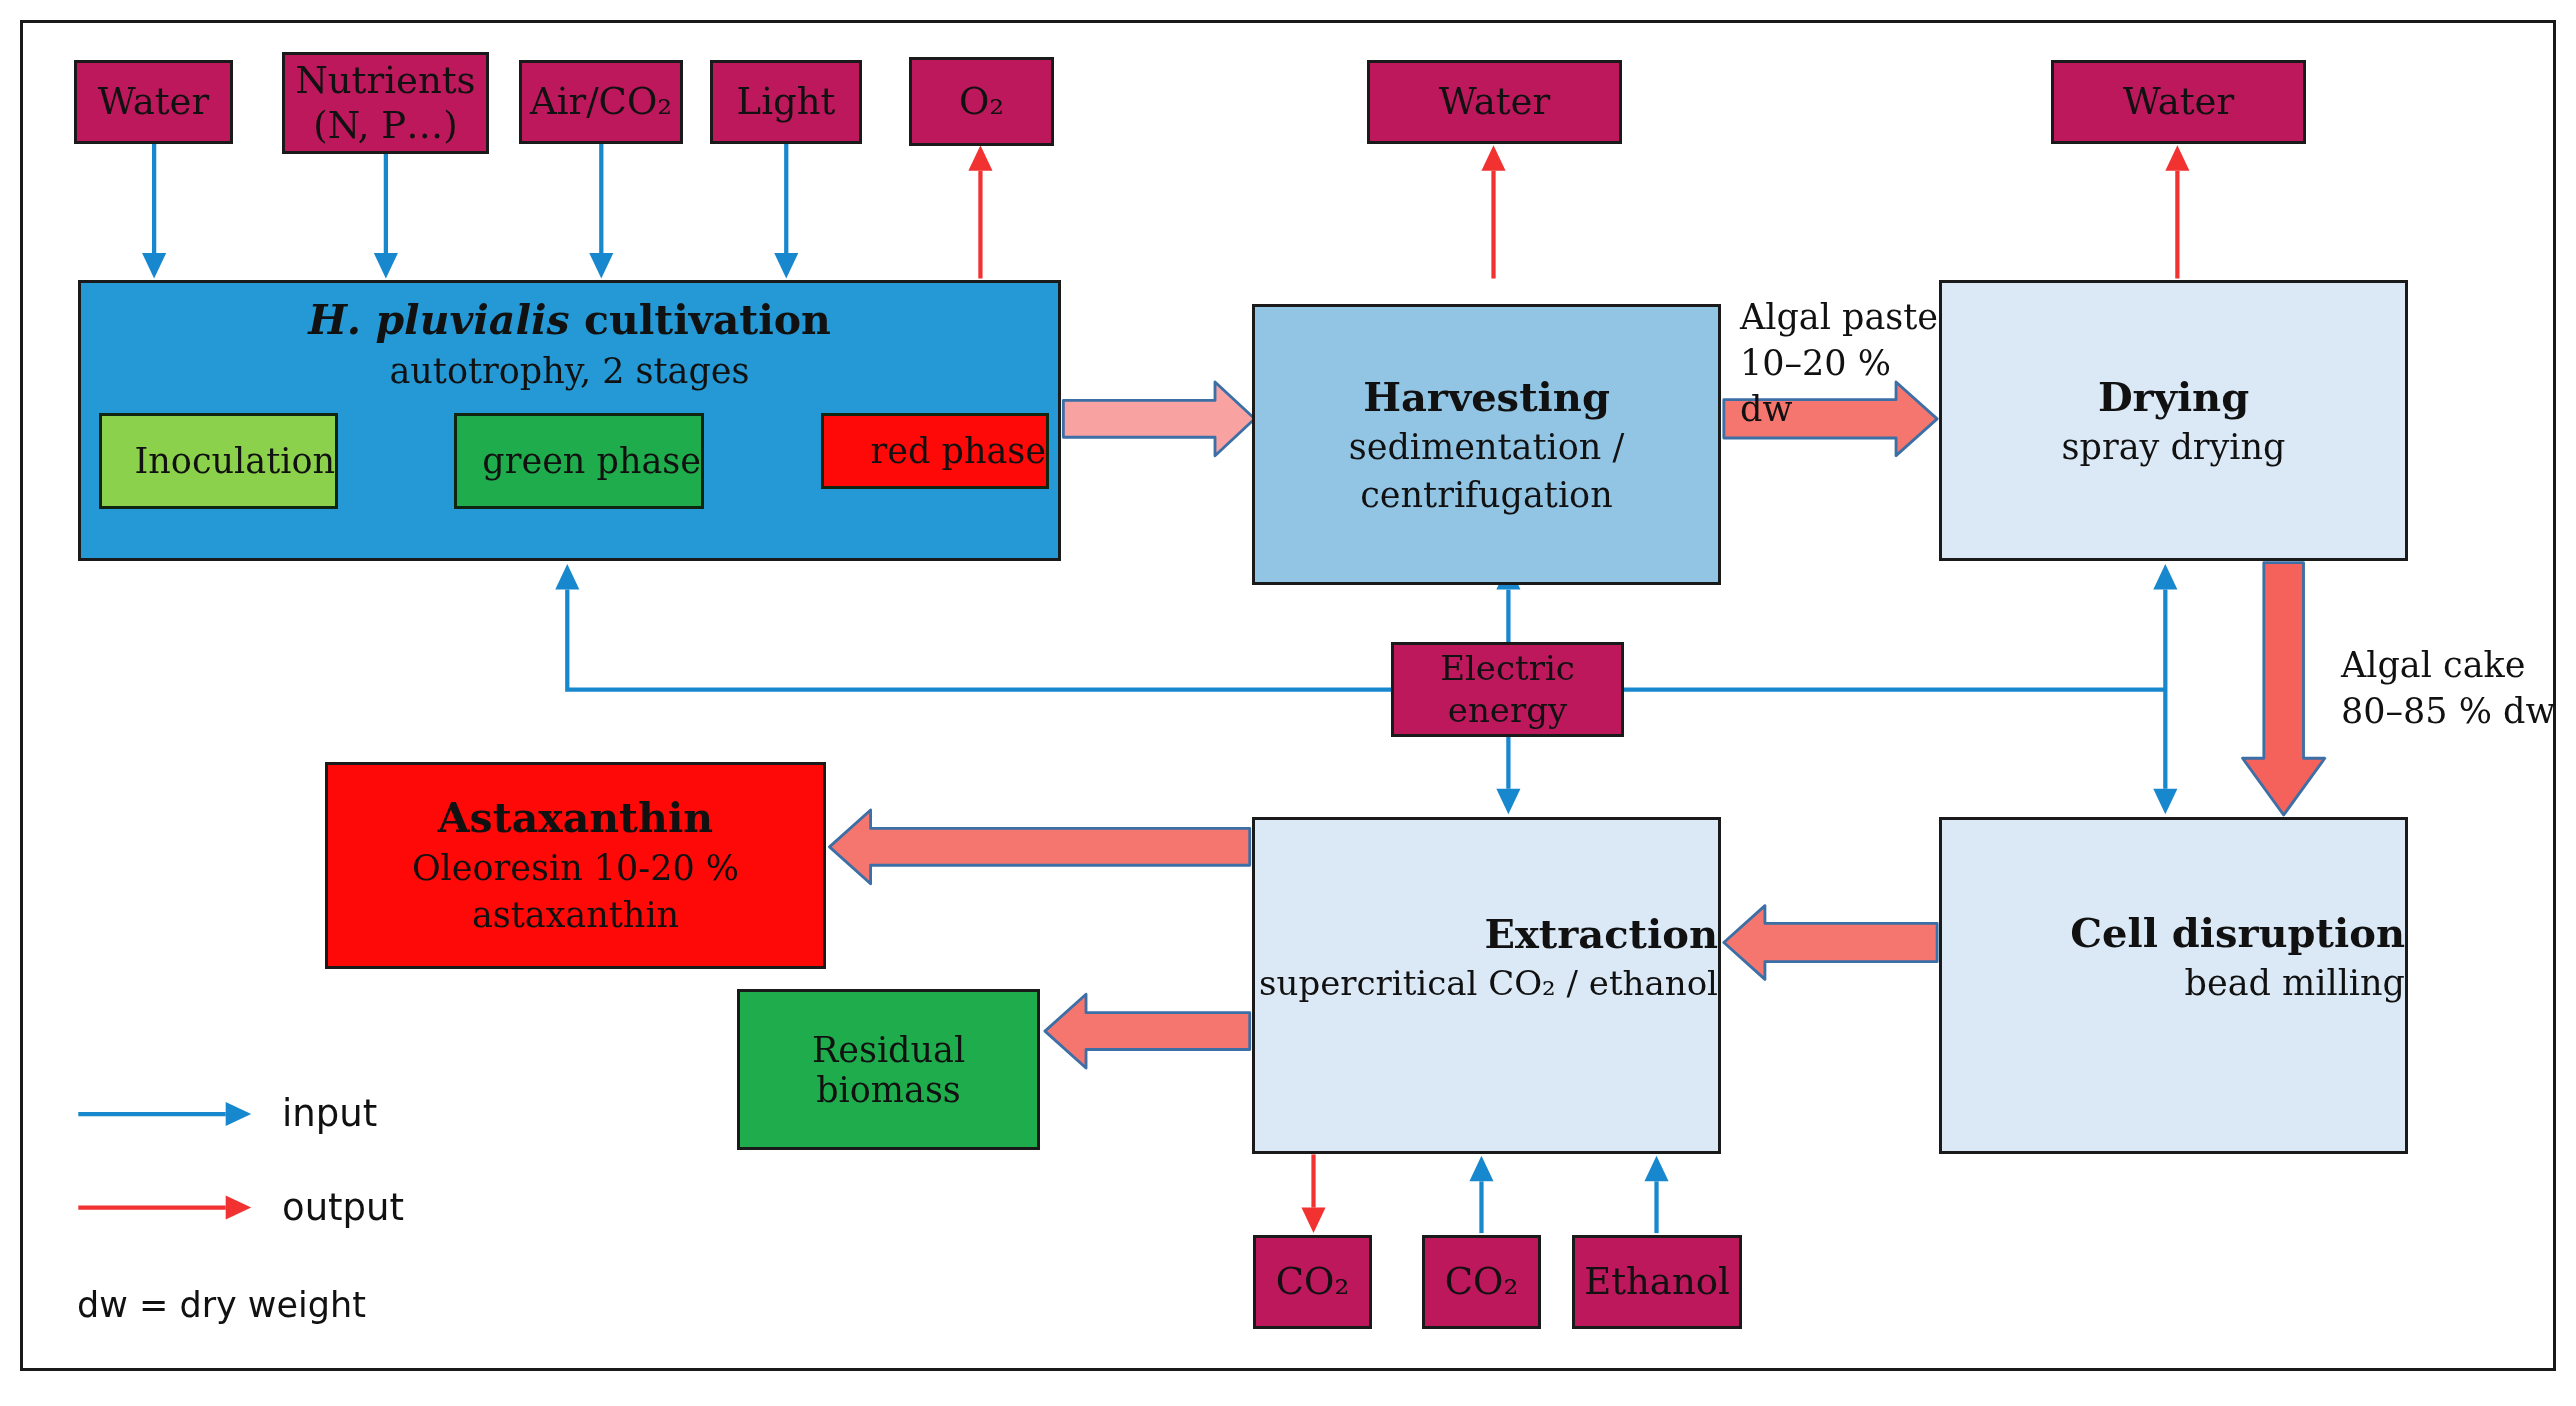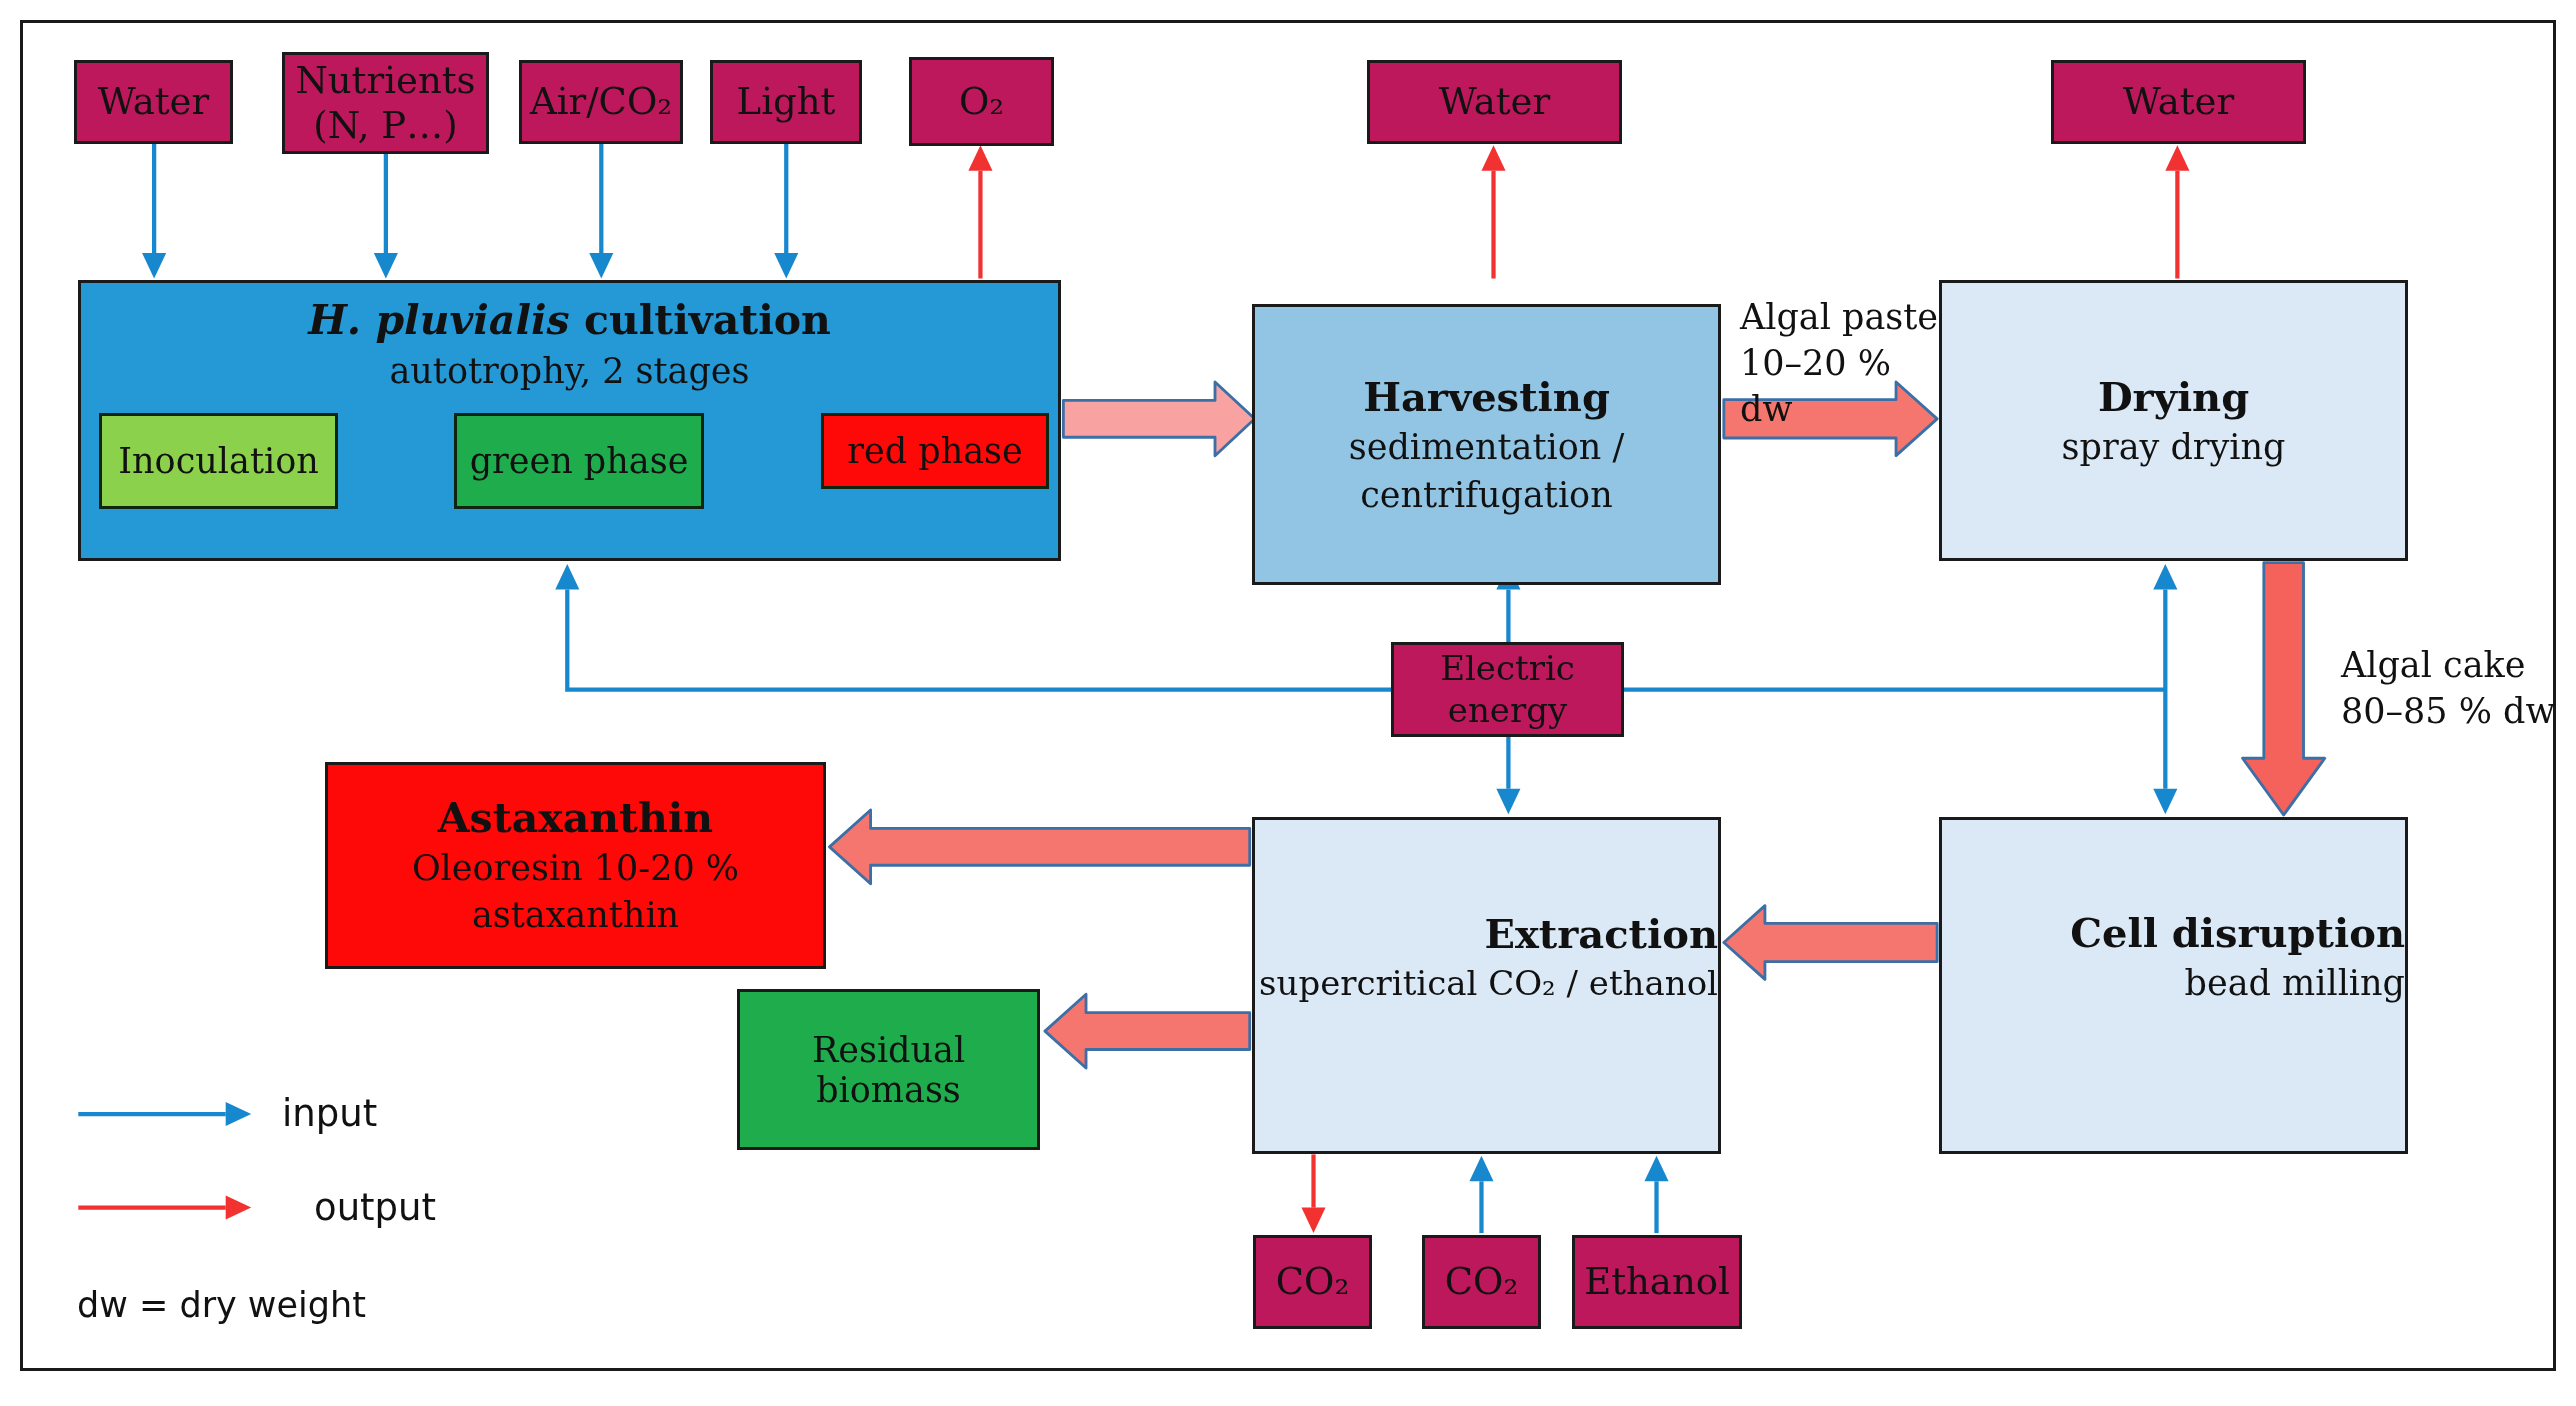--- a/index.html
+++ b/index.html
@@ -12,21 +12,21 @@
        display:flex;flex-direction:column;align-items:center;justify-content:center;
        text-align:center;z-index:2;}
   .wbox{background:#be185d;font-size:37px;line-height:1.22;}
   .cultivation{background:var(--cultivation-blue);justify-content:flex-start;padding-top:11.3px;}
   .harvesting{background:var(--harvesting-blue);margin-top:24px;}
   .lightproc{background:var(--process-blue-light);}
   .proc-pad{padding-bottom:57px;align-items:flex-end;}
   .asta{background:var(--product-red);}
   .residual{background:var(--residual-green);font-size:35px;}
   .stage{position:absolute;box-sizing:border-box;border:3.5px solid #10250f;
-         display:flex;align-items:center;justify-content:center;font-size:35px;z-index:3;}
+         display:flex;align-items:center;justify-content:flex-end;font-size:35px;z-index:3;}
   .title{font-weight:bold;font-size:41px;line-height:1.3;}
   .title-m{font-weight:bold;font-size:40px;line-height:1.35;}
   .sub{font-size:35px;line-height:1.35;}
   .it{font-style:italic;}
   .flowlabel{position:absolute;font-size:35px;line-height:1.32;z-index:2;}
   .legendtext{position:absolute;font-family:"DejaVu Sans","Liberation Sans",sans-serif;
               font-size:37px;line-height:1.2;z-index:2;}
   .note{font-size:35px;}
 </style>
 </head>
@@ -166,16 +166,16 @@
   <div class="flowlabel" style="left:1740px;top:294px;width:206px;">
     <div>Algal paste</div>
     <div>10–20 % dw</div>
   </div>
   <div class="flowlabel" style="left:2309px;top:642px;width:241px;margin-left:32px;">
     <div>Algal cake</div>
     <div>80–85 % dw</div>
   </div>
 
   <div class="legendtext" style="left:282px;top:1092px;">input</div>
-  <div class="legendtext" style="left:282px;top:1186px;margin-left:32px;">output</div>
+  <div class="legendtext" style="left:282px;top:1186px;">output</div>
   <div class="legendtext note" style="left:77px;top:1284px;">dw = dry weight</div>
 </div>
 
 
 </body></html>

